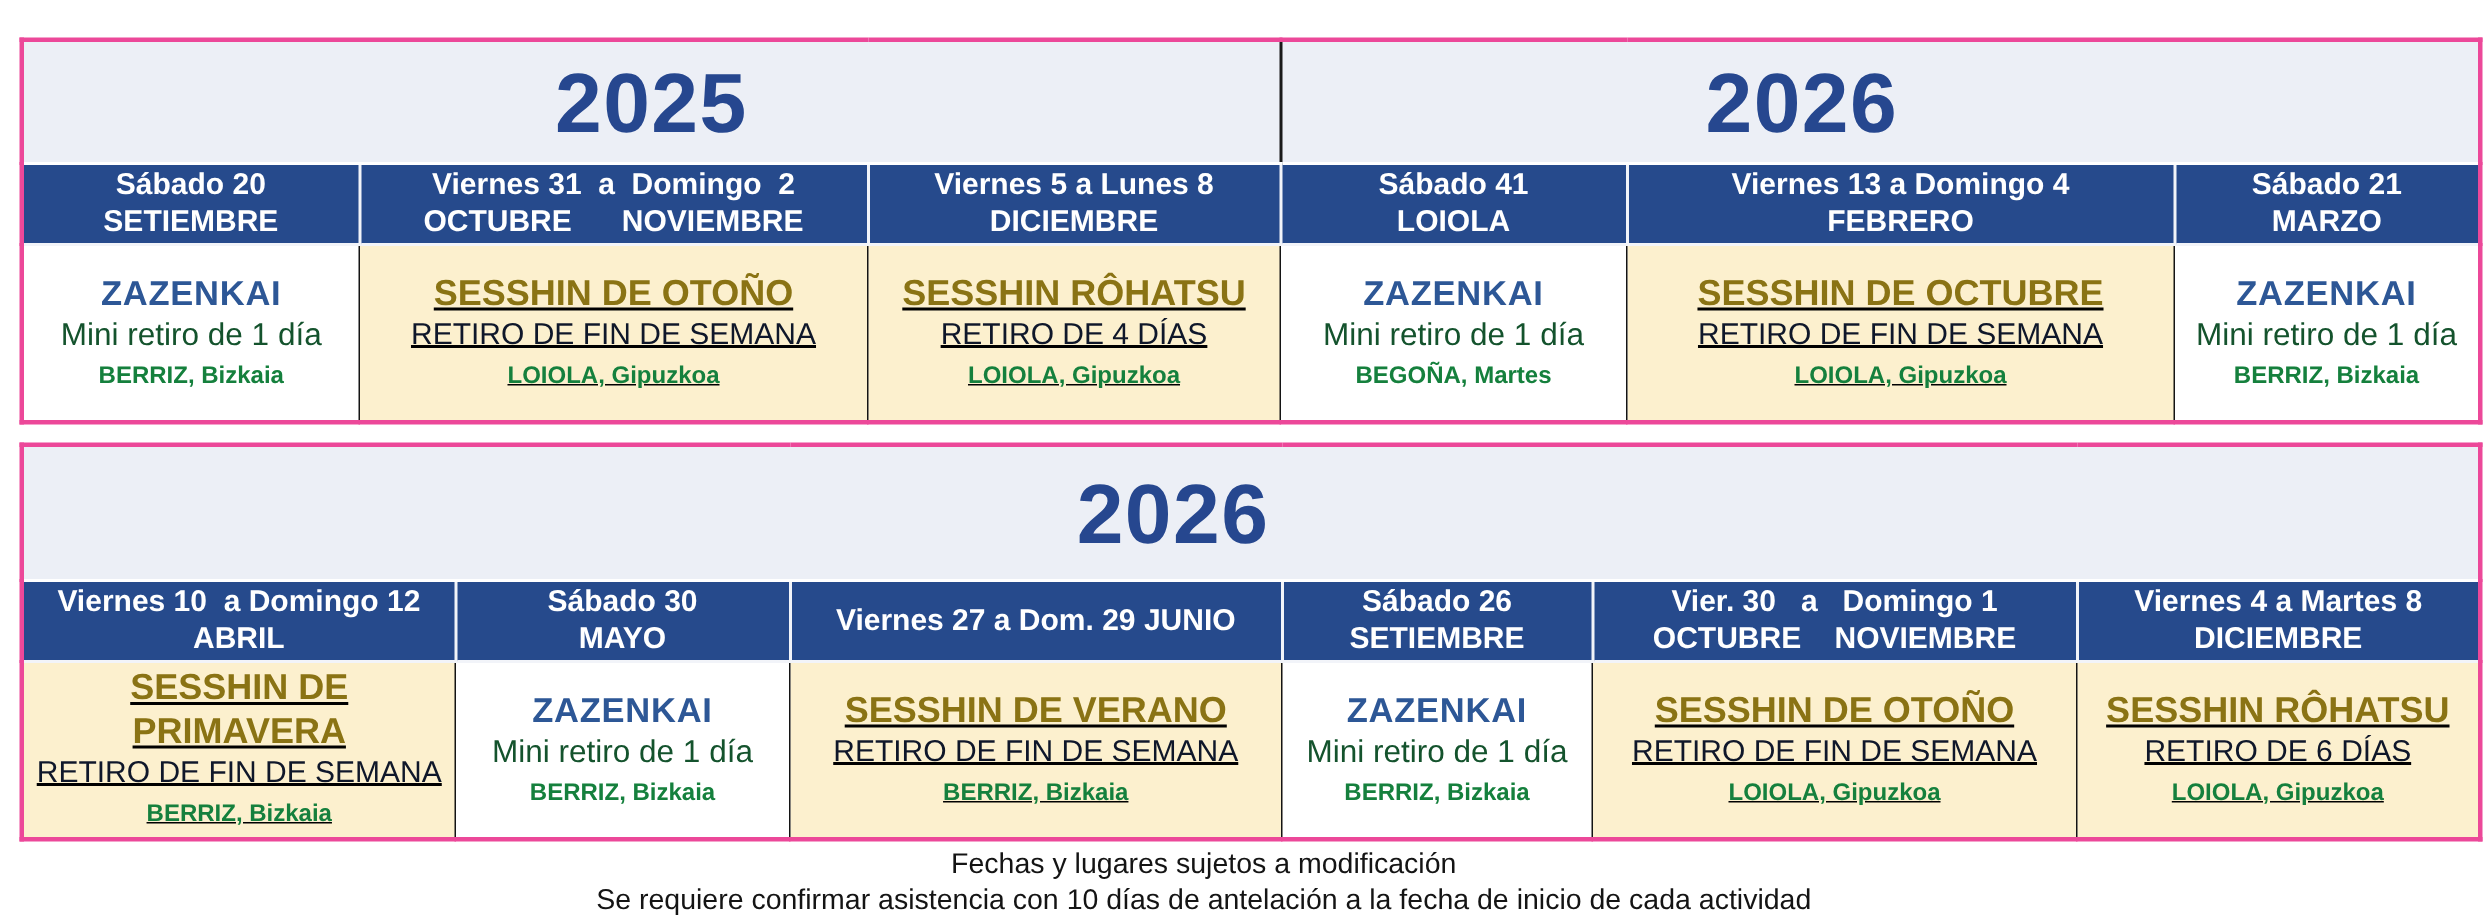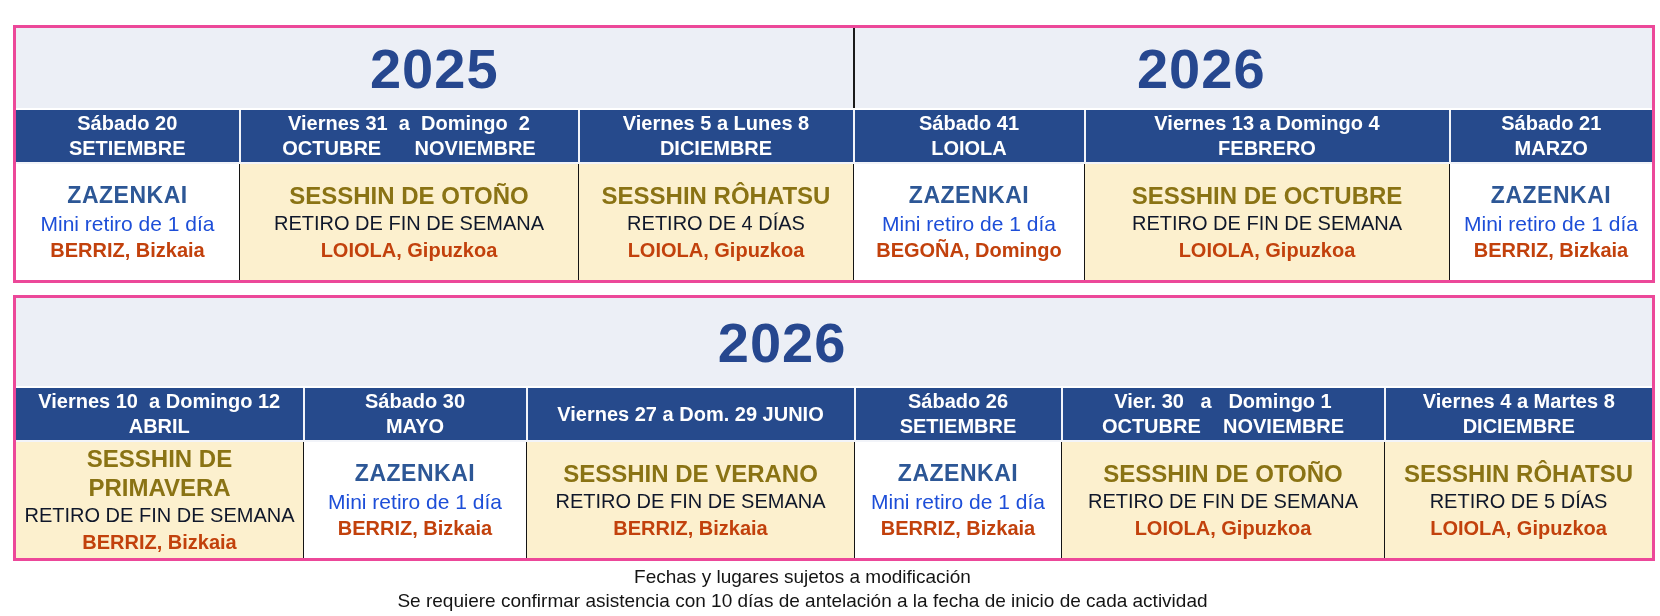--- a/index.html
+++ b/index.html
@@ -24,32 +24,32 @@
   td.date-cell {
     background:#264a8c; border:2px solid #f2f4f9; height:48px;
     text-align:center; vertical-align:middle;
     color:#ffffff; font-weight:bold; font-size:20px; line-height:25px;
     padding:1px 18px;
   }
   td.event-cell {
     background:#ffffff; border:1px solid #141414;
     text-align:center; vertical-align:middle; padding:2px 2px;
   }
-  td.event-cell.cream { background:#fcf0ce; }
+  td.event-cell.cream { background:#fcf0ce;text-decoration:underline; }
   tr.event-row-top td.event-cell { height:112px; }
   tr.event-row-bot td.event-cell { height:110px; }
   tr.banner-row-top td.banner { height:78px; }
   tr.banner-row-bot td.banner { height:86px; }
   .ev-title { font-weight:bold; font-size:24px; line-height:29px; }
   .ev-title.gold { color:#8a7314; }
   .ev-title.blue { color:#2d5796; font-size:23px; letter-spacing:0.5px; }
   .ev-sub { font-size:20px; line-height:27px; }
   .ev-sub.gold { color:#0f172a; }
-  .ev-sub.plain { color:#1d4ed8; font-size:21px; }
-  .ev-loc { font-size:20px; font-weight:bold; color:#c2410c; line-height:27px; }
+  .ev-sub.plain { color:#14532d; font-size:21px; }
+  .ev-loc { font-size:16px; font-weight:bold; color:#15803d; line-height:27px; }
   .gap { height:12px; }
   .footer {
     margin-top:4px; width:1639px; text-align:center;
     font-size:19px; line-height:24px; color:#141414;
     transform:translateX(-30px);
   }
 </style>
 </head>
 <body>
 
@@ -111,21 +111,21 @@
         <div class="ev-loc">LOIOLA, Gipuzkoa</div>
       </td>
       <td class="event-cell cream">
         <div class="ev-title gold">SESSHIN RÔHATSU</div>
         <div class="ev-sub gold">RETIRO DE 4 DÍAS</div>
         <div class="ev-loc">LOIOLA, Gipuzkoa</div>
       </td>
       <td class="event-cell">
         <div class="ev-title blue">ZAZENKAI</div>
         <div class="ev-sub plain">Mini retiro de 1 día</div>
-        <div class="ev-loc">BEGOÑA, Domingo</div>
+        <div class="ev-loc">BEGOÑA, Martes</div>
       </td>
       <td class="event-cell cream">
         <div class="ev-title gold">SESSHIN DE OCTUBRE</div>
         <div class="ev-sub gold">RETIRO DE FIN DE SEMANA</div>
         <div class="ev-loc">LOIOLA, Gipuzkoa</div>
       </td>
       <td class="event-cell">
         <div class="ev-title blue">ZAZENKAI</div>
         <div class="ev-sub plain">Mini retiro de 1 día</div>
         <div class="ev-loc">BERRIZ, Bizkaia</div>
@@ -198,21 +198,21 @@
         <div class="ev-sub plain">Mini retiro de 1 día</div>
         <div class="ev-loc">BERRIZ, Bizkaia</div>
       </td>
       <td class="event-cell cream">
         <div class="ev-title gold">SESSHIN DE OTOÑO</div>
         <div class="ev-sub gold">RETIRO DE FIN DE SEMANA</div>
         <div class="ev-loc">LOIOLA, Gipuzkoa</div>
       </td>
       <td class="event-cell cream">
         <div class="ev-title gold">SESSHIN RÔHATSU</div>
-        <div class="ev-sub gold">RETIRO DE 5 DÍAS</div>
+        <div class="ev-sub gold">RETIRO DE 6 DÍAS</div>
         <div class="ev-loc">LOIOLA, Gipuzkoa</div>
       </td>
     </tr>
   </tbody>
     </table>
 
   <div class="footer">
     <div>Fechas y lugares sujetos a modificación</div>
     <div>Se requiere confirmar asistencia con 10 días de antelación a la fecha de inicio de cada actividad</div>
   </div>

